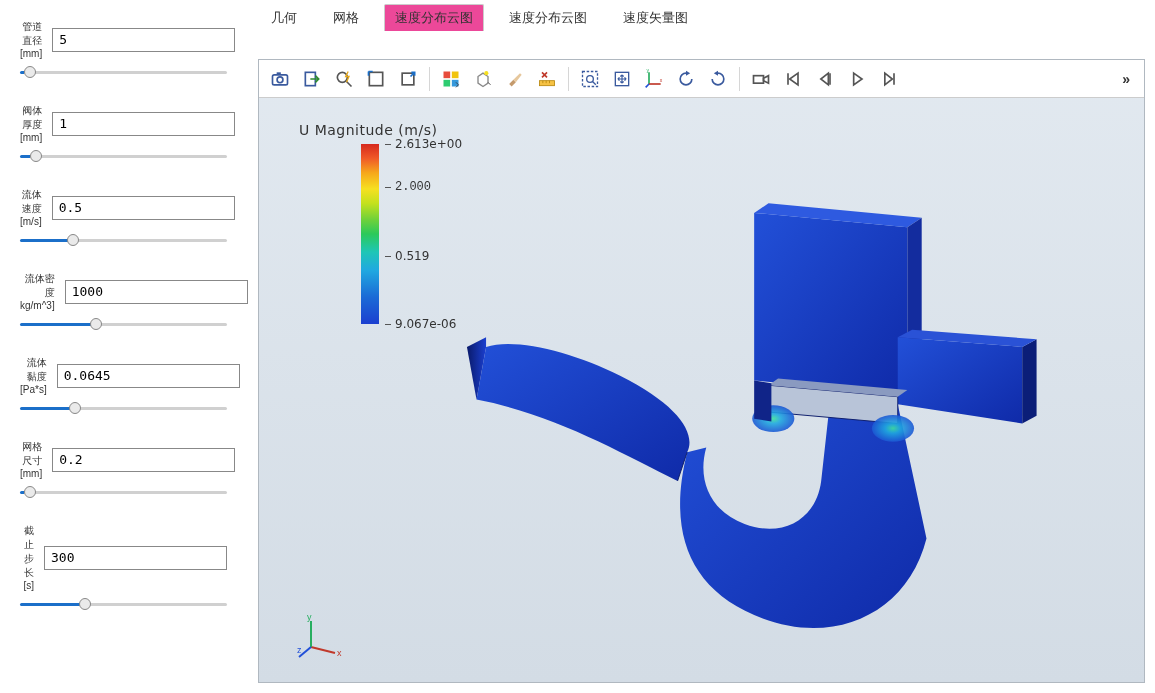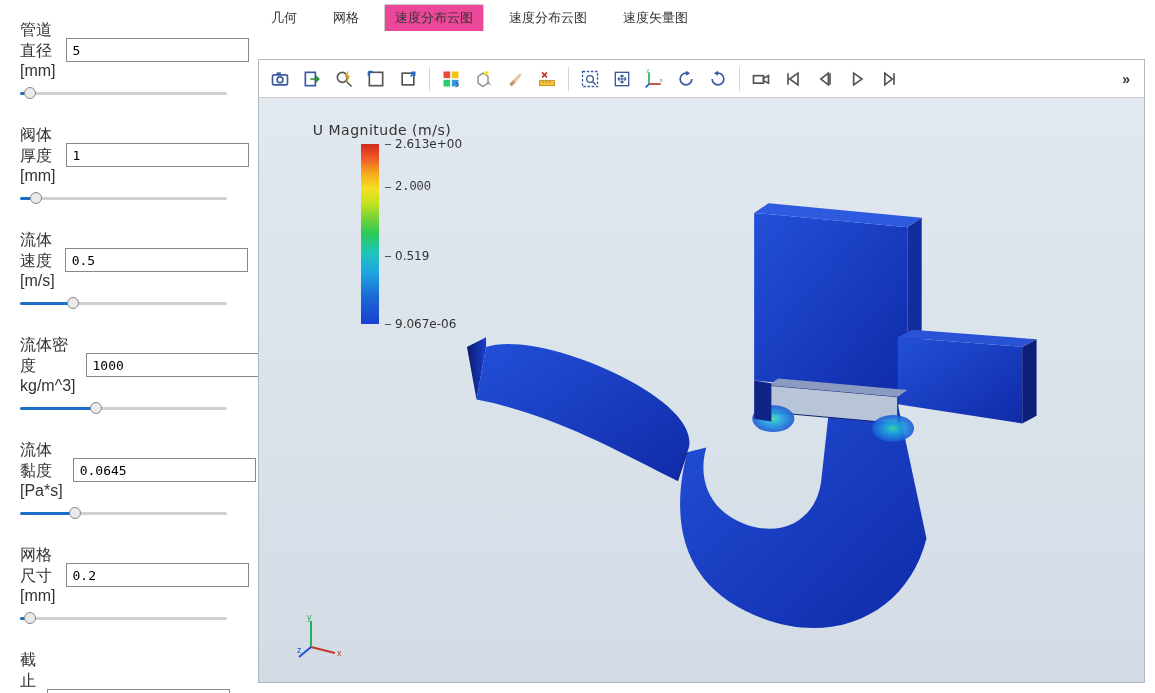--- a/index.html
+++ b/index.html
@@ -22,22 +22,22 @@
     margin-bottom: 22px;
   }
   .param-row {
     display: flex;
     align-items: center;
     gap: 10px;
     margin-bottom: 6px;
   }
   .param-label {
     width: 100px;
-    font-size: 16px;
-    text-align: left;
+    font-size: 10px;
+    text-align: right;
   }
   .param-input {
     flex: 1;
     height: 24px;
     padding: 2px 6px;
     font-family: monospace, sans-serif;
     font-size: 13px;
     border: 1px solid #888;
     background: #fff;
   }
@@ -124,21 +124,20 @@
     font-weight: bold;
     padding: 0 8px;
     cursor: pointer;
   }
   .legend {
     position: absolute;
     top: 62px; left: 40px;
     font-family: "DejaVu Sans", Arial, sans-serif;
     font-size: 14px;
     color: #333;
-    text-align: center;
   }
   .legend-title { margin-bottom: 6px; letter-spacing: 0.5px; }
   .legend-body { display: flex; align-items: stretch; height: 180px; margin-left: 62px; }
   .legend-bar {
     width: 18px;
     background: linear-gradient(to bottom,
       #d6291e 0%, #f05a28 8%, #f6a71b 16%, #f6e021 25%,
       #c3e11d 33%, #6fd13a 42%, #2bc95a 50%, #1ec6b6 60%,
       #20a9e0 70%, #1b6ad6 85%, #1b3fd0 100%);
   }

